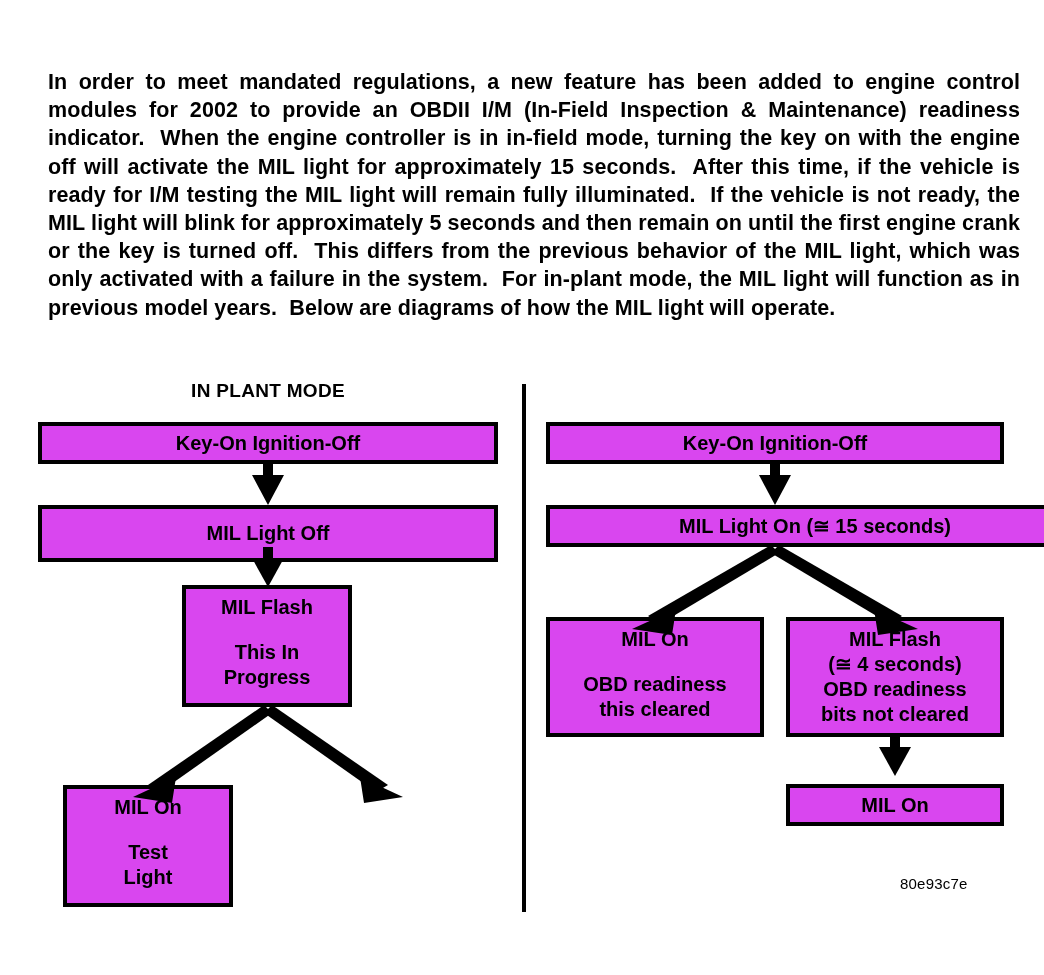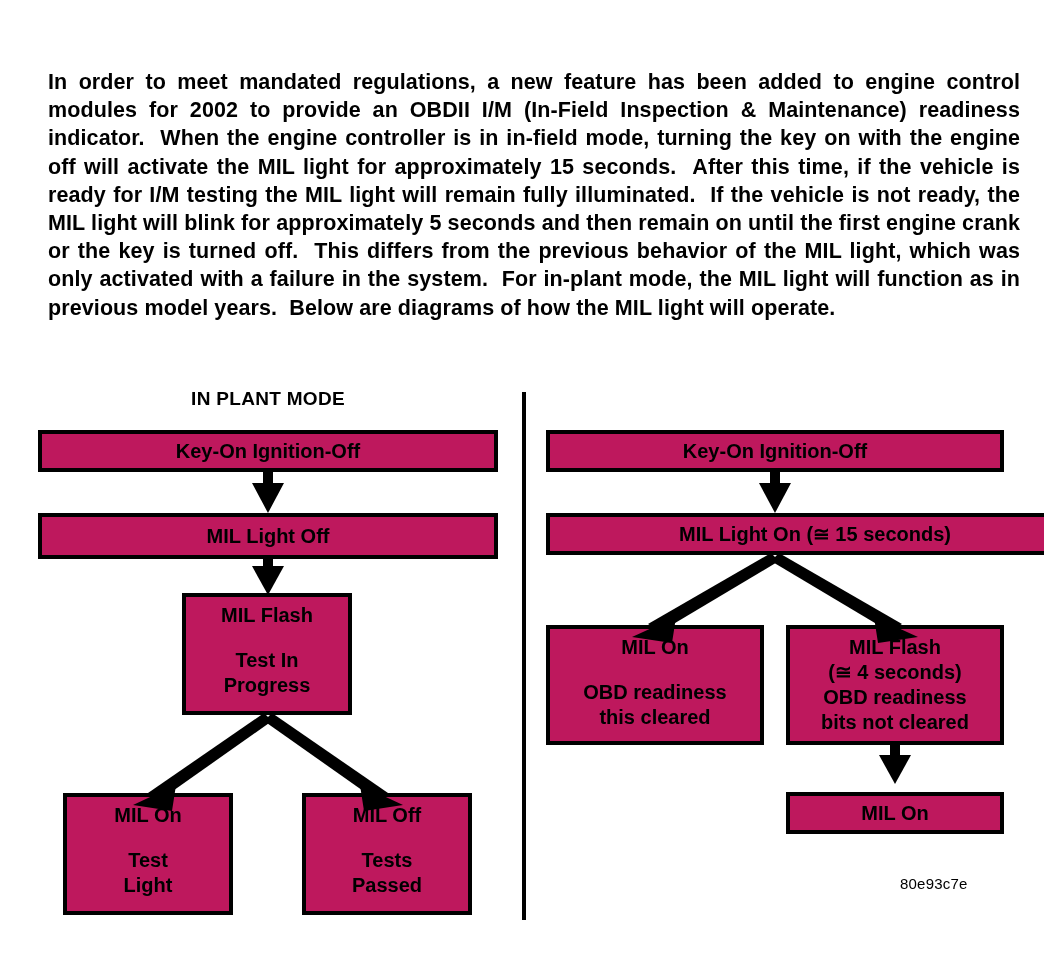--- a/index.html
+++ b/index.html
@@ -27,21 +27,21 @@
     line-height: 28.2px;
     text-align: justify;
     letter-spacing: 0.1px;
     white-space: pre-wrap;
   }
 
   
   #diagram-area {
     position: absolute;
     left: 0;
-    top: 380px;
+    top: 372px;
     width: 1044px;
     height: 560px;
   }
 
   .col-heading {
     position: absolute;
     font-size: 19px;
     font-weight: bold;
     letter-spacing: 0.3px;
     text-align: center;
@@ -55,21 +55,21 @@
     left: 522px;
     top: 12px;
     height: 528px;
   }
 
   
   .node {
     position: absolute;
     box-sizing: border-box;
     border: 4px solid #000;
-    background: #be185d;
+    background: #d946ef;
     display: flex;
     flex-direction: column;
     align-items: center;
     justify-content: flex-start;
     text-align: left;
     font-size: 20px;
     font-weight: bold;
     line-height: 25px;
     padding-top: 6px;
   }
@@ -106,44 +106,38 @@
 <div id="diagram-area">
 
   <div class="divider"></div>
 
   <div class="col-heading" style="left:38px; top:8px; width:460px;">IN PLANT MODE</div>
 
   <div class="node single" style="left:38px; top:50px; width:460px; height:42px;">
     <span class="ln">Key-On Ignition-Off</span>
   </div>
 
-  <div class="node single" style="left:38px; top:133px; width:460px; height:46px;">
+  <div class="node single" style="left:38px; top:133px; width:460px; height:57px;">
     <span class="ln">MIL Light Off</span>
   </div>
 
   <div class="node" style="left:182px; top:213px; width:170px; height:122px;">
     <span class="ln">MIL Flash</span>
     <span class="gap"></span>
-    <span class="ln">Test In</span>
+    <span class="ln">This In</span>
     <span class="ln">Progress</span>
   </div>
 
   <div class="node" style="left:63px; top:413px; width:170px; height:122px;">
     <span class="ln">MIL On</span>
     <span class="gap"></span>
     <span class="ln">Test</span>
     <span class="ln">Light</span>
   </div>
 
-  <div class="node" style="left:302px; top:413px; width:170px; height:122px;">
-    <span class="ln">MIL Off</span>
-    <span class="gap"></span>
-    <span class="ln">Tests</span>
-    <span class="ln">Passed</span>
-  </div>
 
 
   <div class="node single" style="left:546px; top:50px; width:458px; height:42px;">
     <span class="ln">Key-On Ignition-Off</span>
   </div>
 
   <div class="node single" style="left:546px; top:133px; width:538px; height:42px;">
     <span class="ln">MIL Light On (≅ 15 seconds)</span>
   </div>
 

